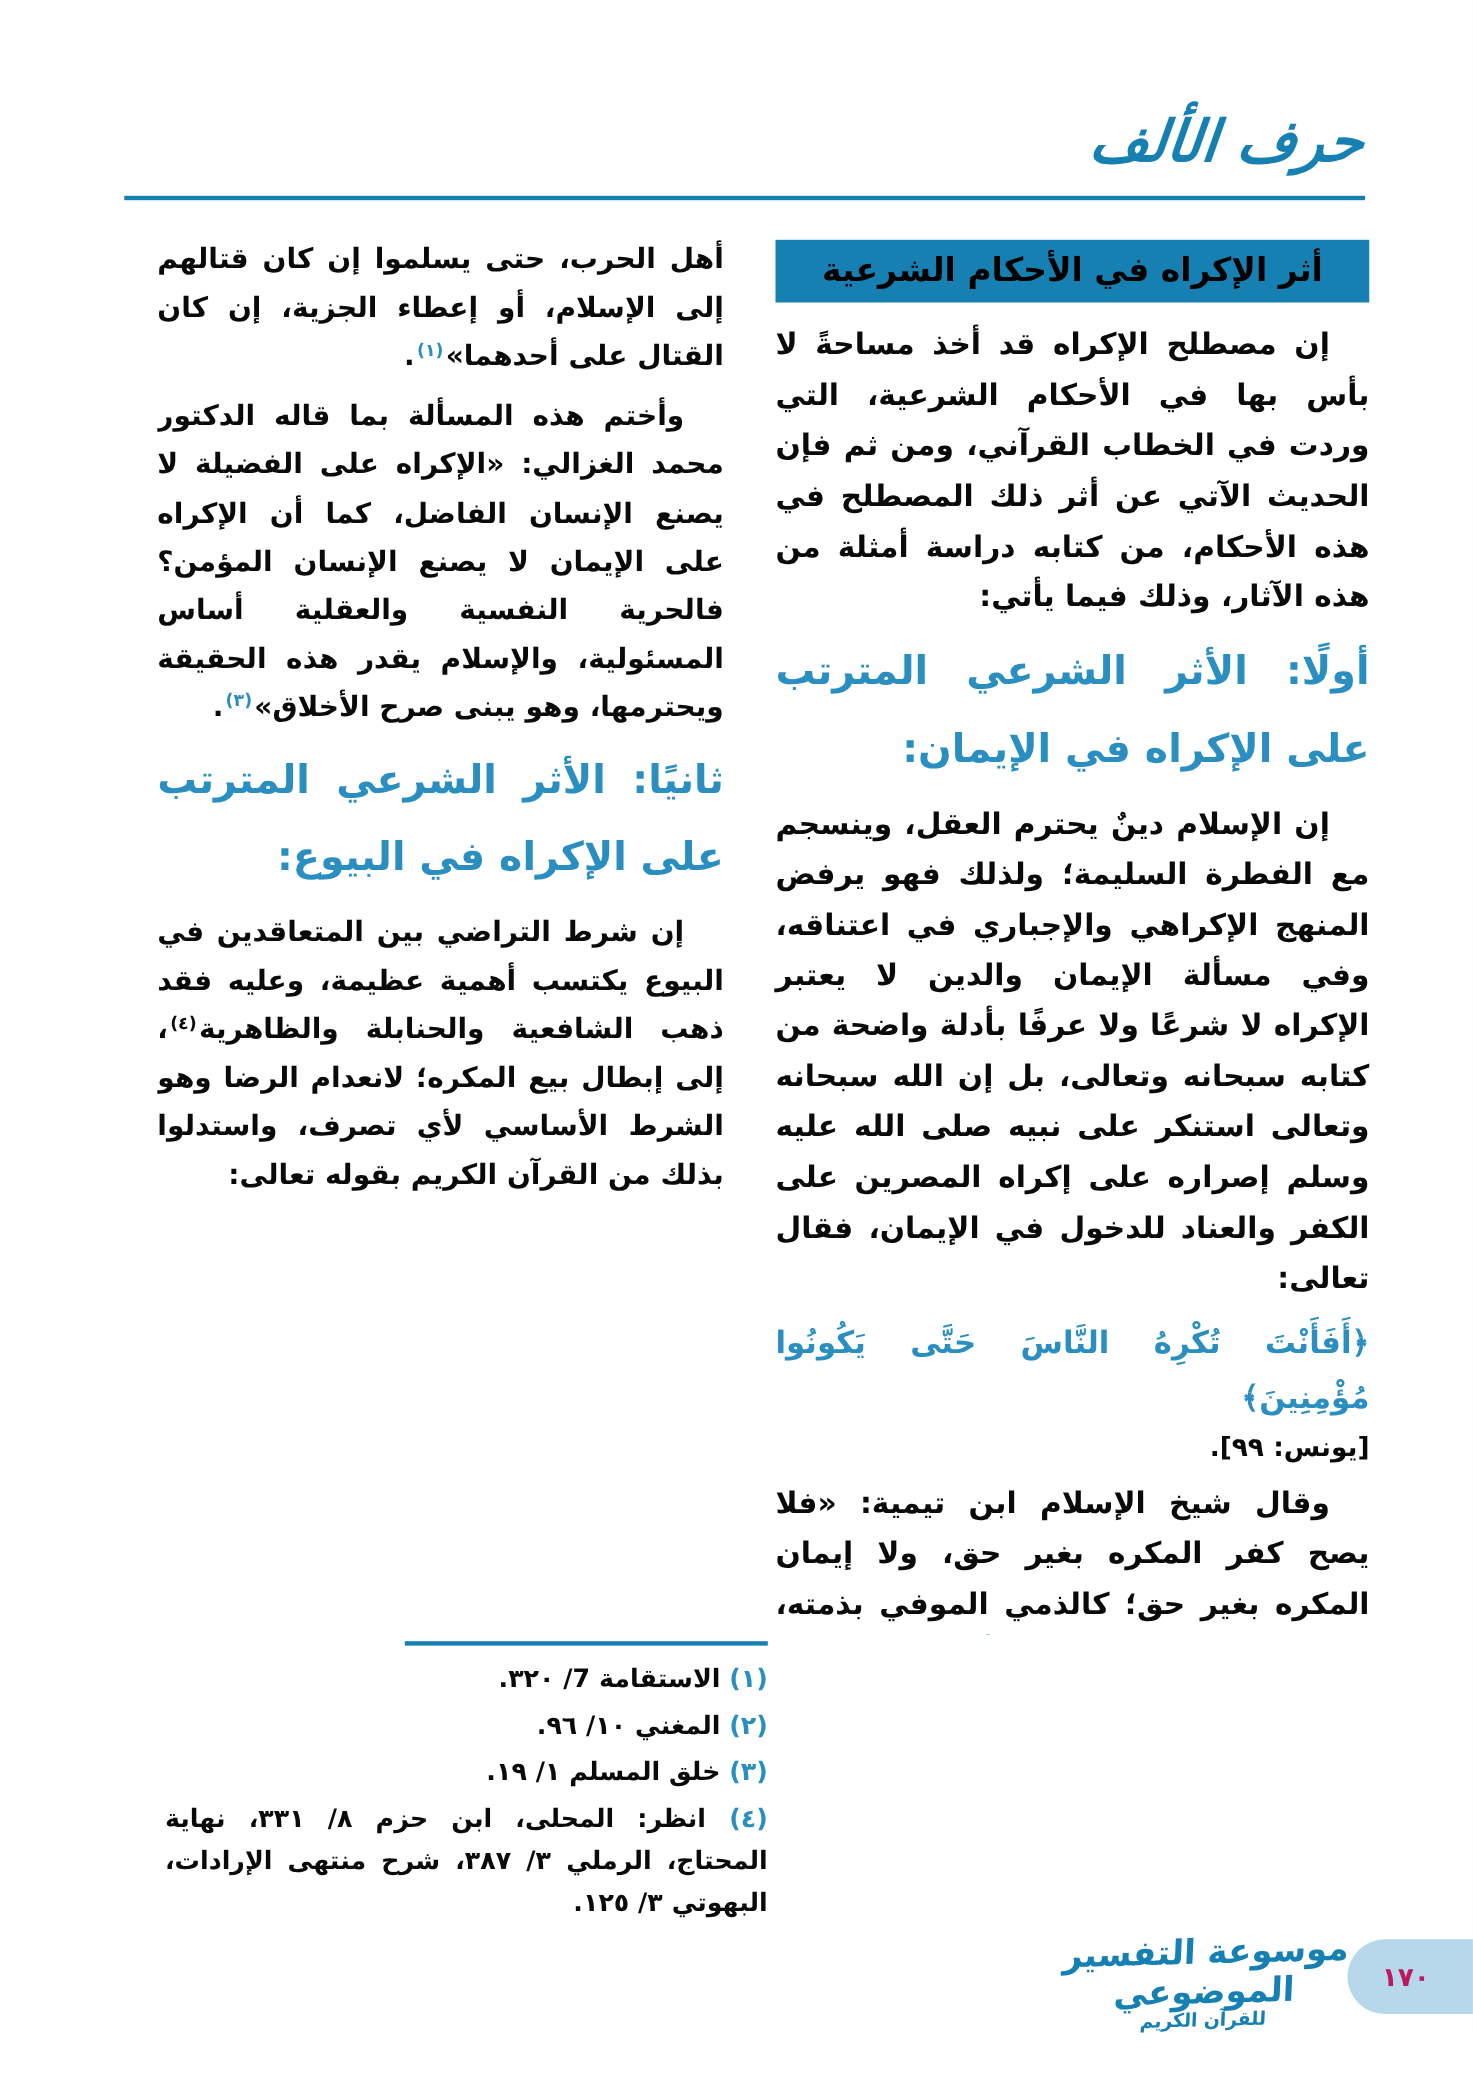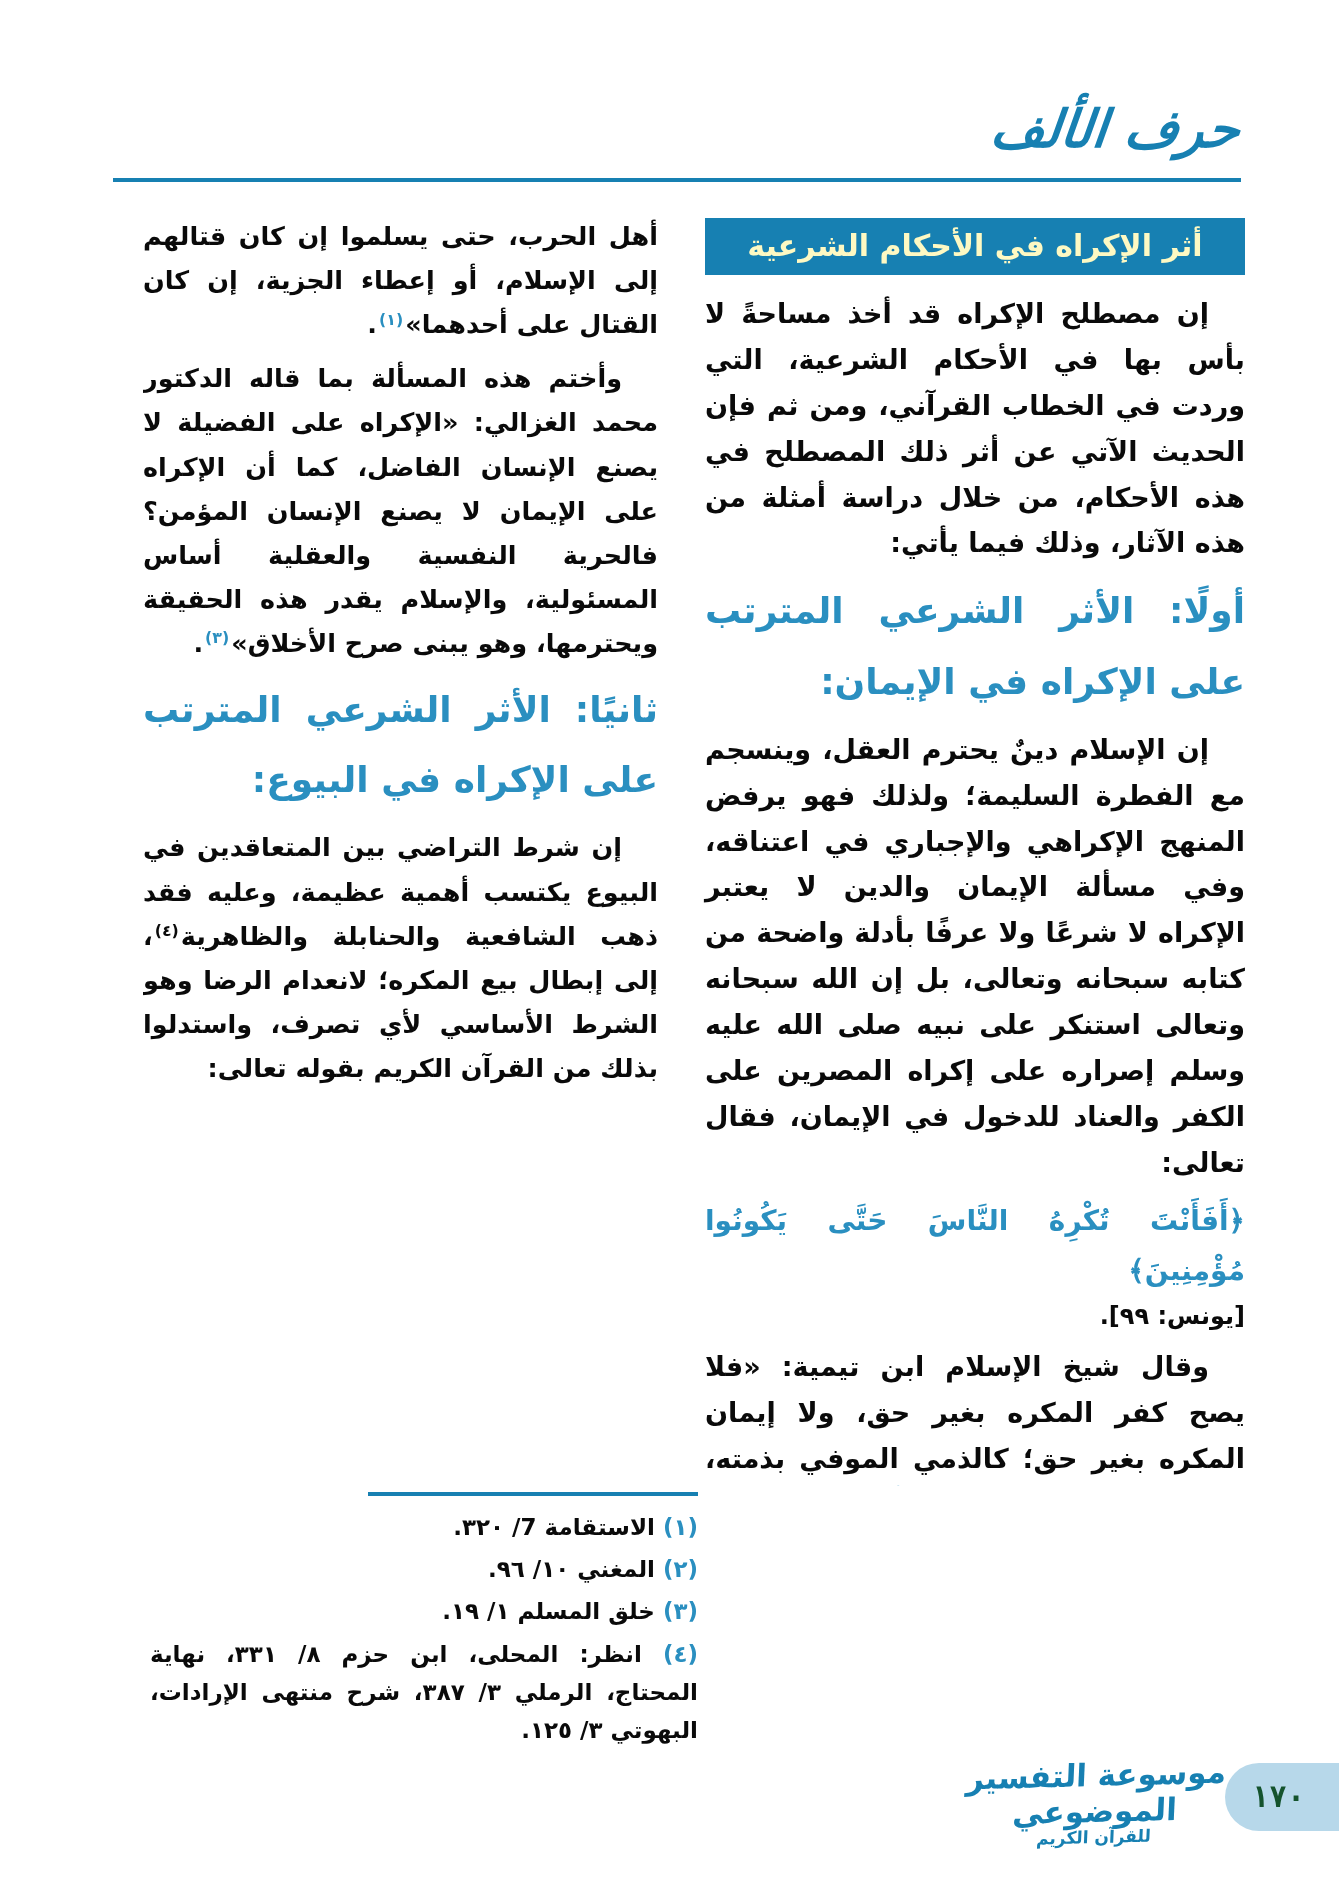--- a/index.html
+++ b/index.html
@@ -39,21 +39,21 @@
     position:absolute;top:198px;right:94px;
     width:1102px;height:1288px;
     display:flex;gap:47px;
     overflow:hidden;
   }
   .col{min-width:0;margin-top:16px;}
   .col-right{width:540px;}
   .col-left{width:515px;}
   .title-box{
     background:var(--accent);
-    color:#fef9c3;
+    color:#000000;
     text-align:center;
     font-size:30px;
     padding:10px 4px 12px;
     margin:4px 0 16px;
   }
   .para{
     margin:0 0 10px;
     text-align:justify;
   }
   .col-right .para{font-size:27px;line-height:1.70;}
@@ -117,43 +117,42 @@
   .logo-line2{font-size:17px;margin-top:-1px;}
   
   .page-tab{
     position:absolute;right:0;top:1763px;
     width:114px;height:68px;
     background:var(--tab-bg);
     border-radius:34px 0 0 34px;
     display:flex;align-items:center;justify-content:center;
   }
   .page-num{
-    color:#14532d;
-    font-size:30px;
+    color:#be185d;
+    font-size:24px;
     letter-spacing:8px;
     padding-right:8px;
-    font-family:Liberation Mono, monospace;
   }
 </style>
 </head>
 <body>
 
 <div class="page">
 
   <div class="letter-heading">حرف الألف</div>
 
   <div class="header-rule"></div>
 
   <div class="columns">
 
     <div class="col col-right">
 
       <div class="title-box">أثر الإكراه في الأحكام الشرعية</div>
 
-      <p class="para indent">إن مصطلح الإكراه قد أخذ مساحةً لا بأس بها في الأحكام الشرعية، التي وردت في الخطاب القرآني، ومن ثم فإن الحديث الآتي عن أثر ذلك المصطلح في هذه الأحكام، من خلال دراسة أمثلة من هذه الآثار، وذلك فيما يأتي:</p>
+      <p class="para indent">إن مصطلح الإكراه قد أخذ مساحةً لا بأس بها في الأحكام الشرعية، التي وردت في الخطاب القرآني، ومن ثم فإن الحديث الآتي عن أثر ذلك المصطلح في هذه الأحكام، من كتابه دراسة أمثلة من هذه الآثار، وذلك فيما يأتي:</p>
 
       <h2 class="blue-heading">أولًا: الأثر الشرعي المترتب على الإكراه في الإيمان:</h2>
 
       <p class="para indent">إن الإسلام دينٌ يحترم العقل، وينسجم مع الفطرة السليمة؛ ولذلك فهو يرفض المنهج الإكراهي والإجباري في اعتناقه، وفي مسألة الإيمان والدين لا يعتبر الإكراه لا شرعًا ولا عرفًا بأدلة واضحة من كتابه سبحانه وتعالى، بل إن الله سبحانه وتعالى استنكر على نبيه صلى الله عليه وسلم إصراره على إكراه المصرين على الكفر والعناد للدخول في الإيمان، فقال تعالى:</p>
 
       <div class="verse-line">﴿أَفَأَنْتَ تُكْرِهُ النَّاسَ حَتَّى يَكُونُوا مُؤْمِنِينَ﴾</div>
 
       <div class="verse-ref">[يونس: ٩٩].</div>
 
       <p class="para indent"><span>وقال شيخ الإسلام ابن تيمية: «فلا يصح كفر المكره بغير حق، ولا إيمان المكره بغير حق؛ كالذمي الموفي بذمته، كما قال تعالى فيه: </span><span class="verse-inline">﴿لَا إِكْرَاهَ فِي الدِّينِ قَدْ تَبَيَّنَ الرُّشْدُ مِنَ الْغَيِّ﴾</span></p>

